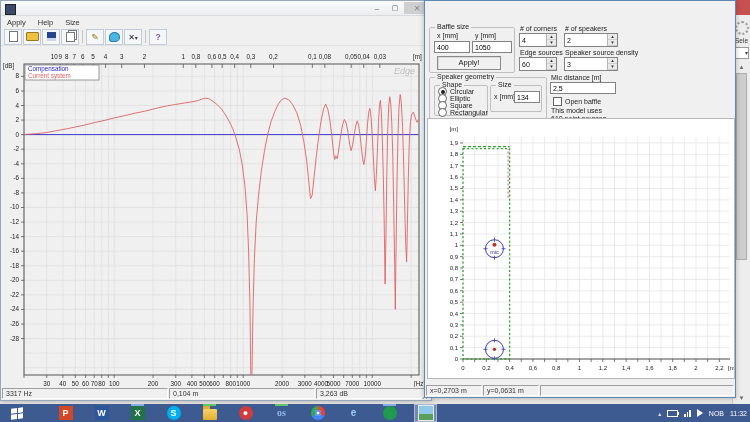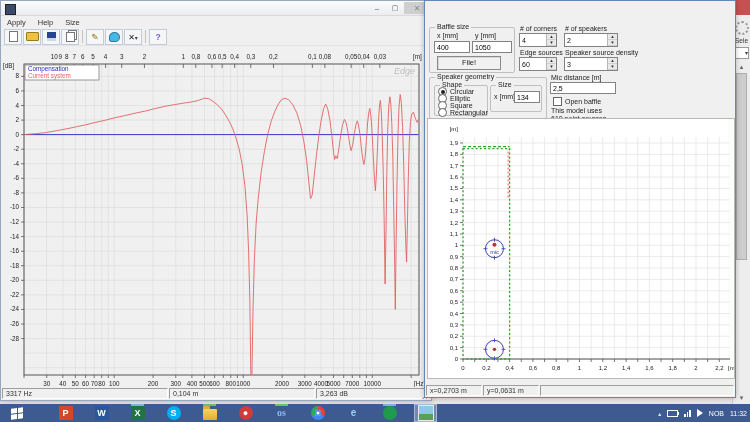--- a/index.html
+++ b/index.html
@@ -371,21 +371,21 @@
 
   <div id="win-baffle" class="win">
 
     <div class="grp" style="left:4px;top:26px;width:84px;height:44px">
       <div class="glabel">Baffle size</div>
     </div>
     <div class="lbl" style="left:12px;top:31px">x [mm]</div>
     <div class="lbl" style="left:50px;top:31px">y [mm]</div>
     <input class="tinput" style="left: 9px; top: 40px; width: 30px;" value="400">
     <input class="tinput" style="left: 47px; top: 40px; width: 34px;" value="1050">
-    <div class="btn" style="left:12px;top:55px;width:62px;height:12px;line-height:12px">File!</div>
+    <div class="btn" style="left:12px;top:55px;width:62px;height:12px;line-height:12px">Apply!</div>
 
     <div class="lbl" style="left:95px;top:24px"># of corners</div>
     <div class="spin" style="left:94px;top:32px;width:36px">
       <div class="val">4</div>
       <div class="arrs">
           <div>▲</div>
           <div>▼</div>
         </div>
     </div>
     <div class="lbl" style="left:140px;top:24px"># of speakers</div>

